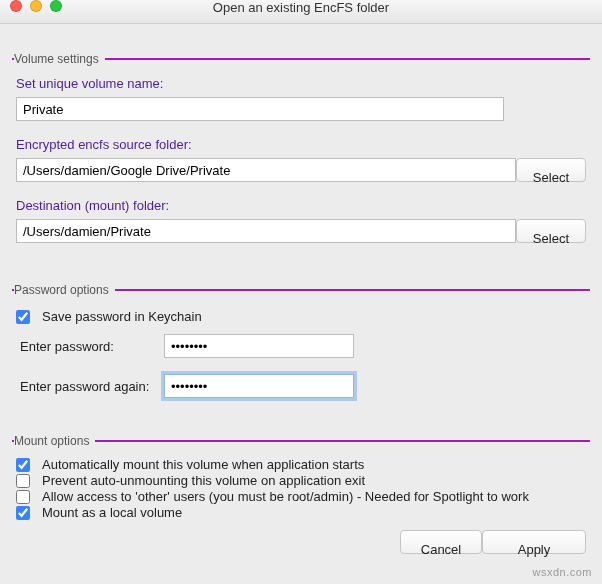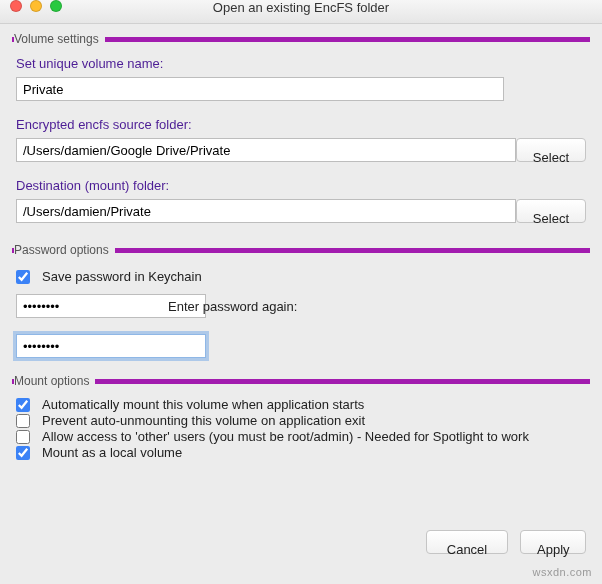--- a/index.html
+++ b/index.html
@@ -37,22 +37,22 @@
       left: 0; right: 0;
       text-align: center;
       font-size: 13px;
       color: #333;
     }
     .content {
       padding: 4px 12px 12px 12px;
     }
     fieldset {
       border: none;
-      border-top: 5px solid #a21caf;
-      margin-top: 4px;
+      border-top: 2px solid #a21caf;
+      margin-top: 24px;
       padding: 0;
     }
     fieldset > legend {
       font-size: 12px;
       color: #555;
       padding: 0 6px 0 0;
       margin-left: 2px;
       background: #ececec;
     }
     .section-body {
@@ -117,21 +117,20 @@
     input.pw.focused {
       outline: none;
       border: 1px solid #8fb7e6;
       box-shadow: 0 0 0 3px rgba(100,160,230,0.45);
     }
     .footer {
       position: absolute;
       bottom: 30px;
       right: 16px;
       display: flex;
-      gap: 12px;
     }
     .watermark {
       position: absolute;
       bottom: 6px; right: 10px;
       font-size: 11px;
       color: #9a9a9a;
       letter-spacing: 0.5px;
     }
   </style>
 </head>
@@ -173,20 +172,21 @@
   </fieldset>
 
   <fieldset>
     <legend>Password options</legend>
     <div class="section-body">
       <div class="checkbox-row">
         <input type="checkbox" checked="" style="">
         <span>Save password in Keychain</span>
       </div>
       <div class="pw-grid">
+        <div class="lbl">Enter password:</div>
         <input type="password" class="pw" value="••••••••" style="">
         <div class="lbl">Enter password again:</div>
         <input type="password" class="pw focused" value="••••••••" style="">
       </div>
     </div>
   </fieldset>
 
   <fieldset>
     <legend>Mount options</legend>
     <div class="section-body" style="padding-top:8px;">
@@ -206,16 +206,16 @@
         <input type="checkbox" checked="" style="">
         <span>Mount as a local volume</span>
       </div>
     </div>
   </fieldset>
 
 </div>
 
 <div class="footer">
   <button class="mac-btn" style="width:82px;">Cancel</button>
-  <button class="mac-btn" style="width:66px;">Apply</button>
+  <button class="mac-btn" style="width:104px;">Apply</button>
 </div>
 
 <div class="watermark">wsxdn.com</div>
 
 </body></html>

